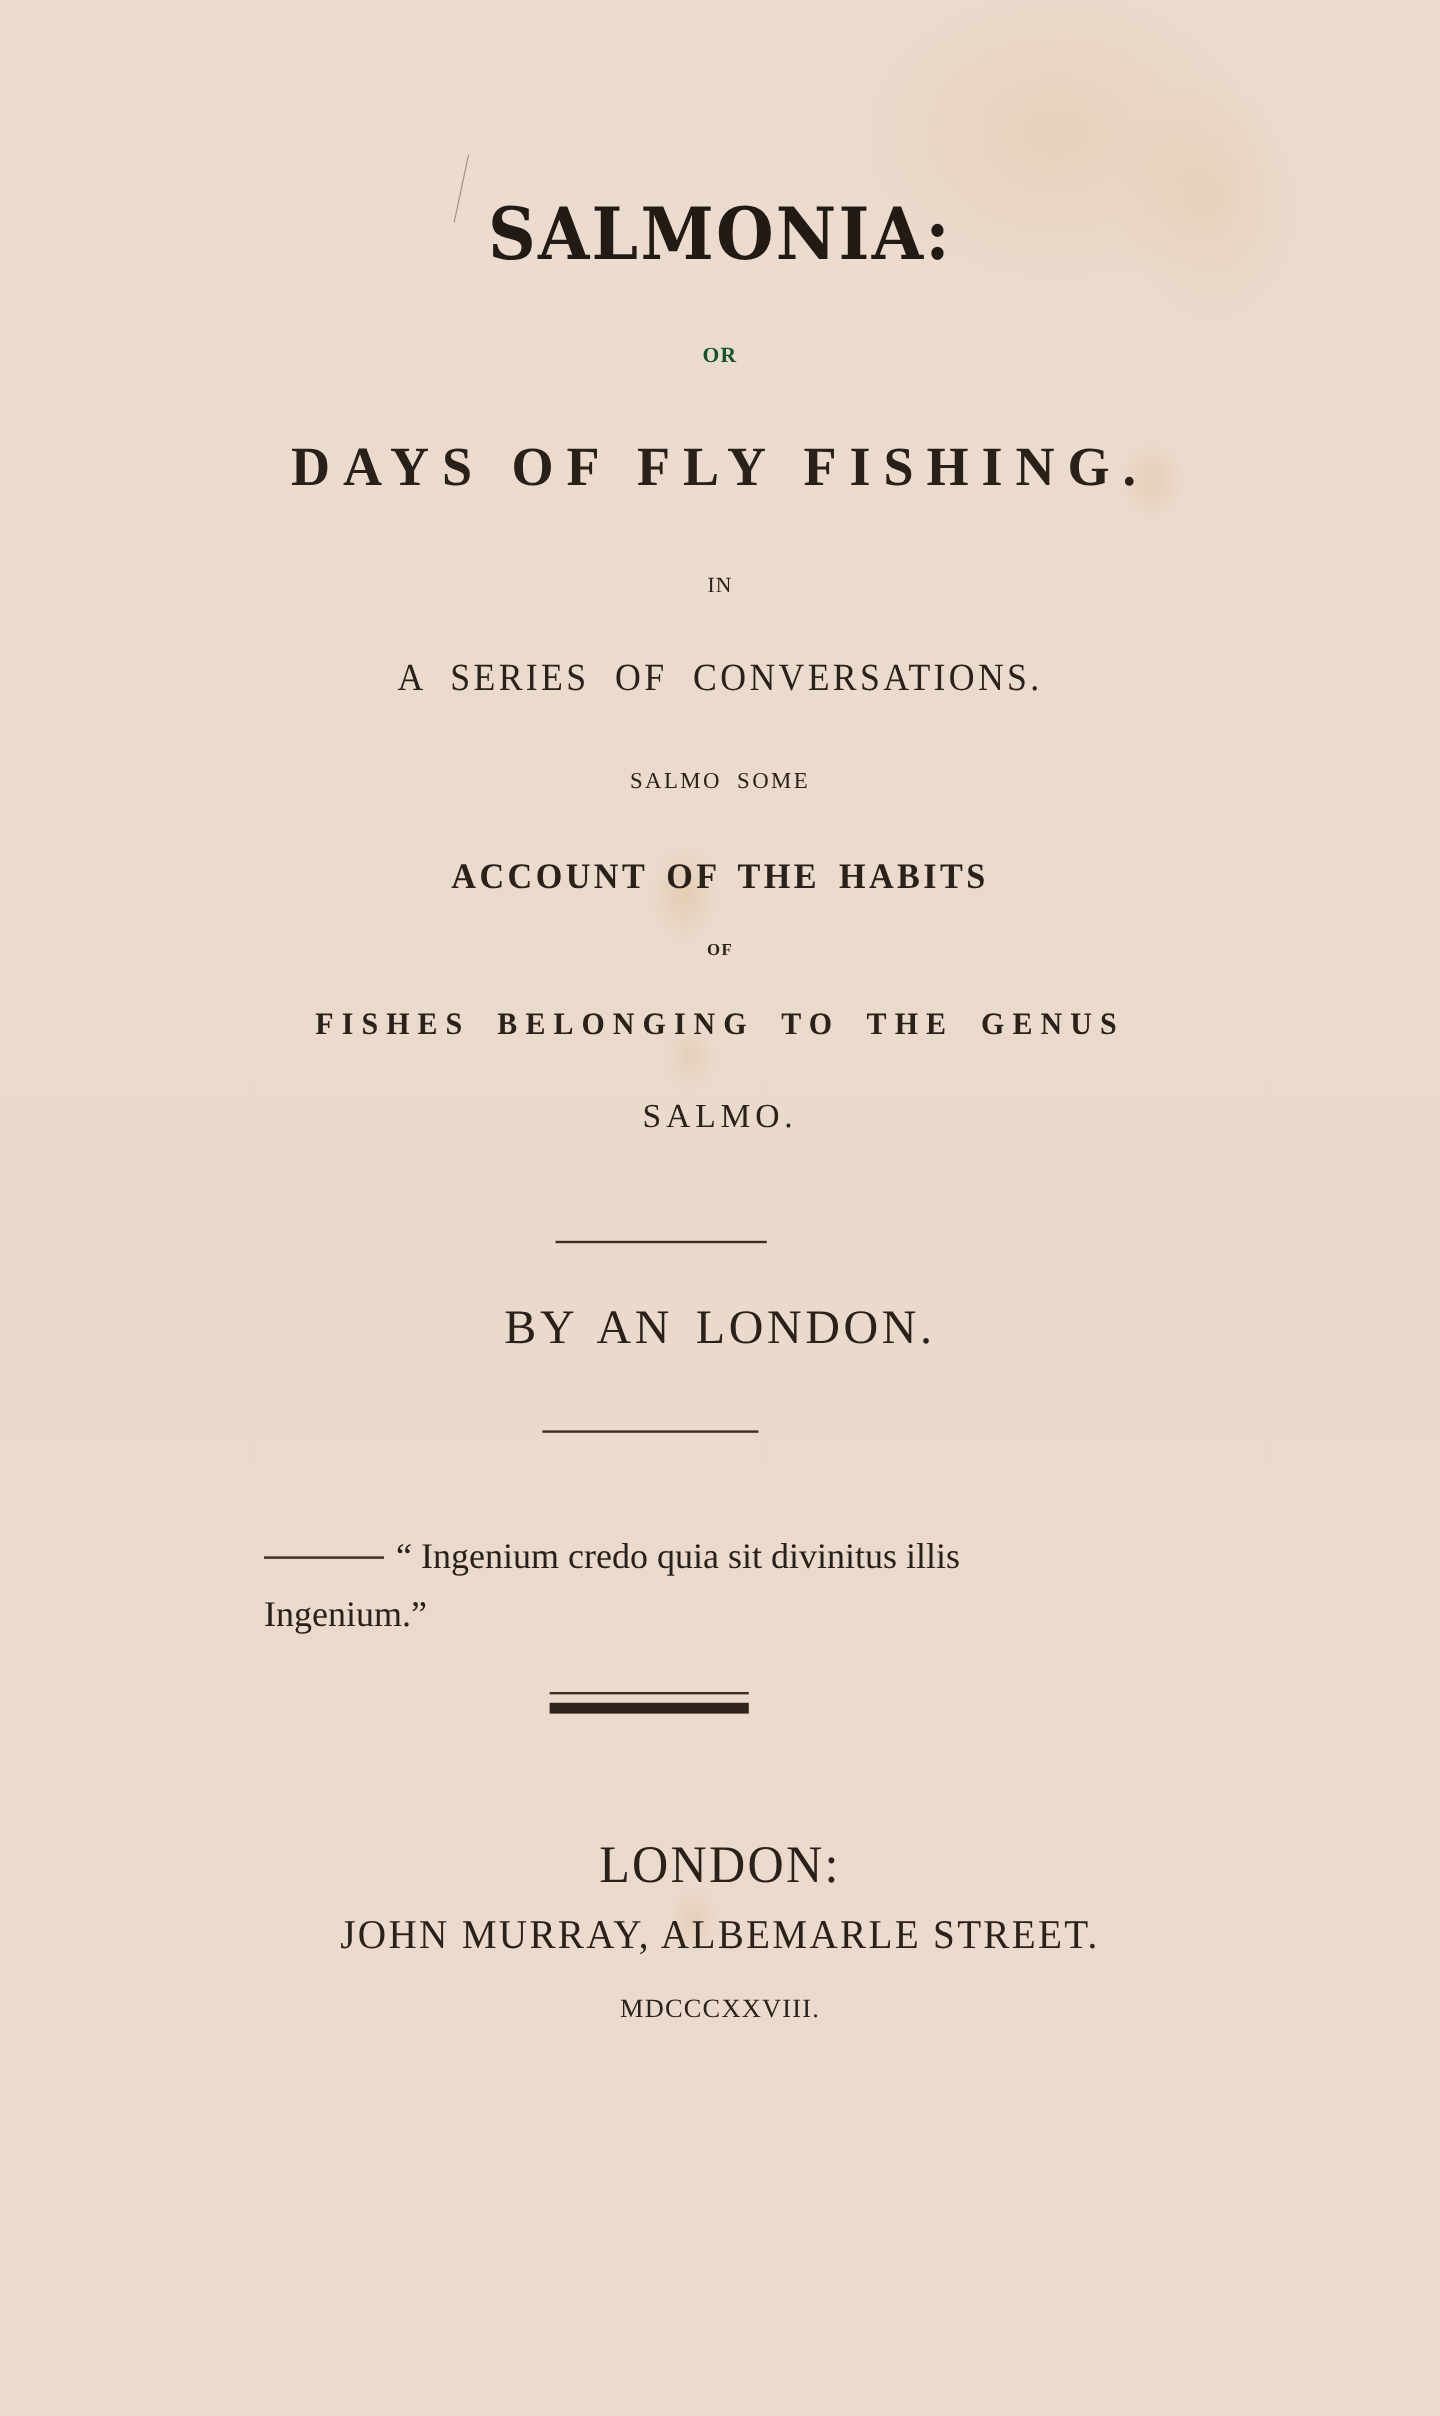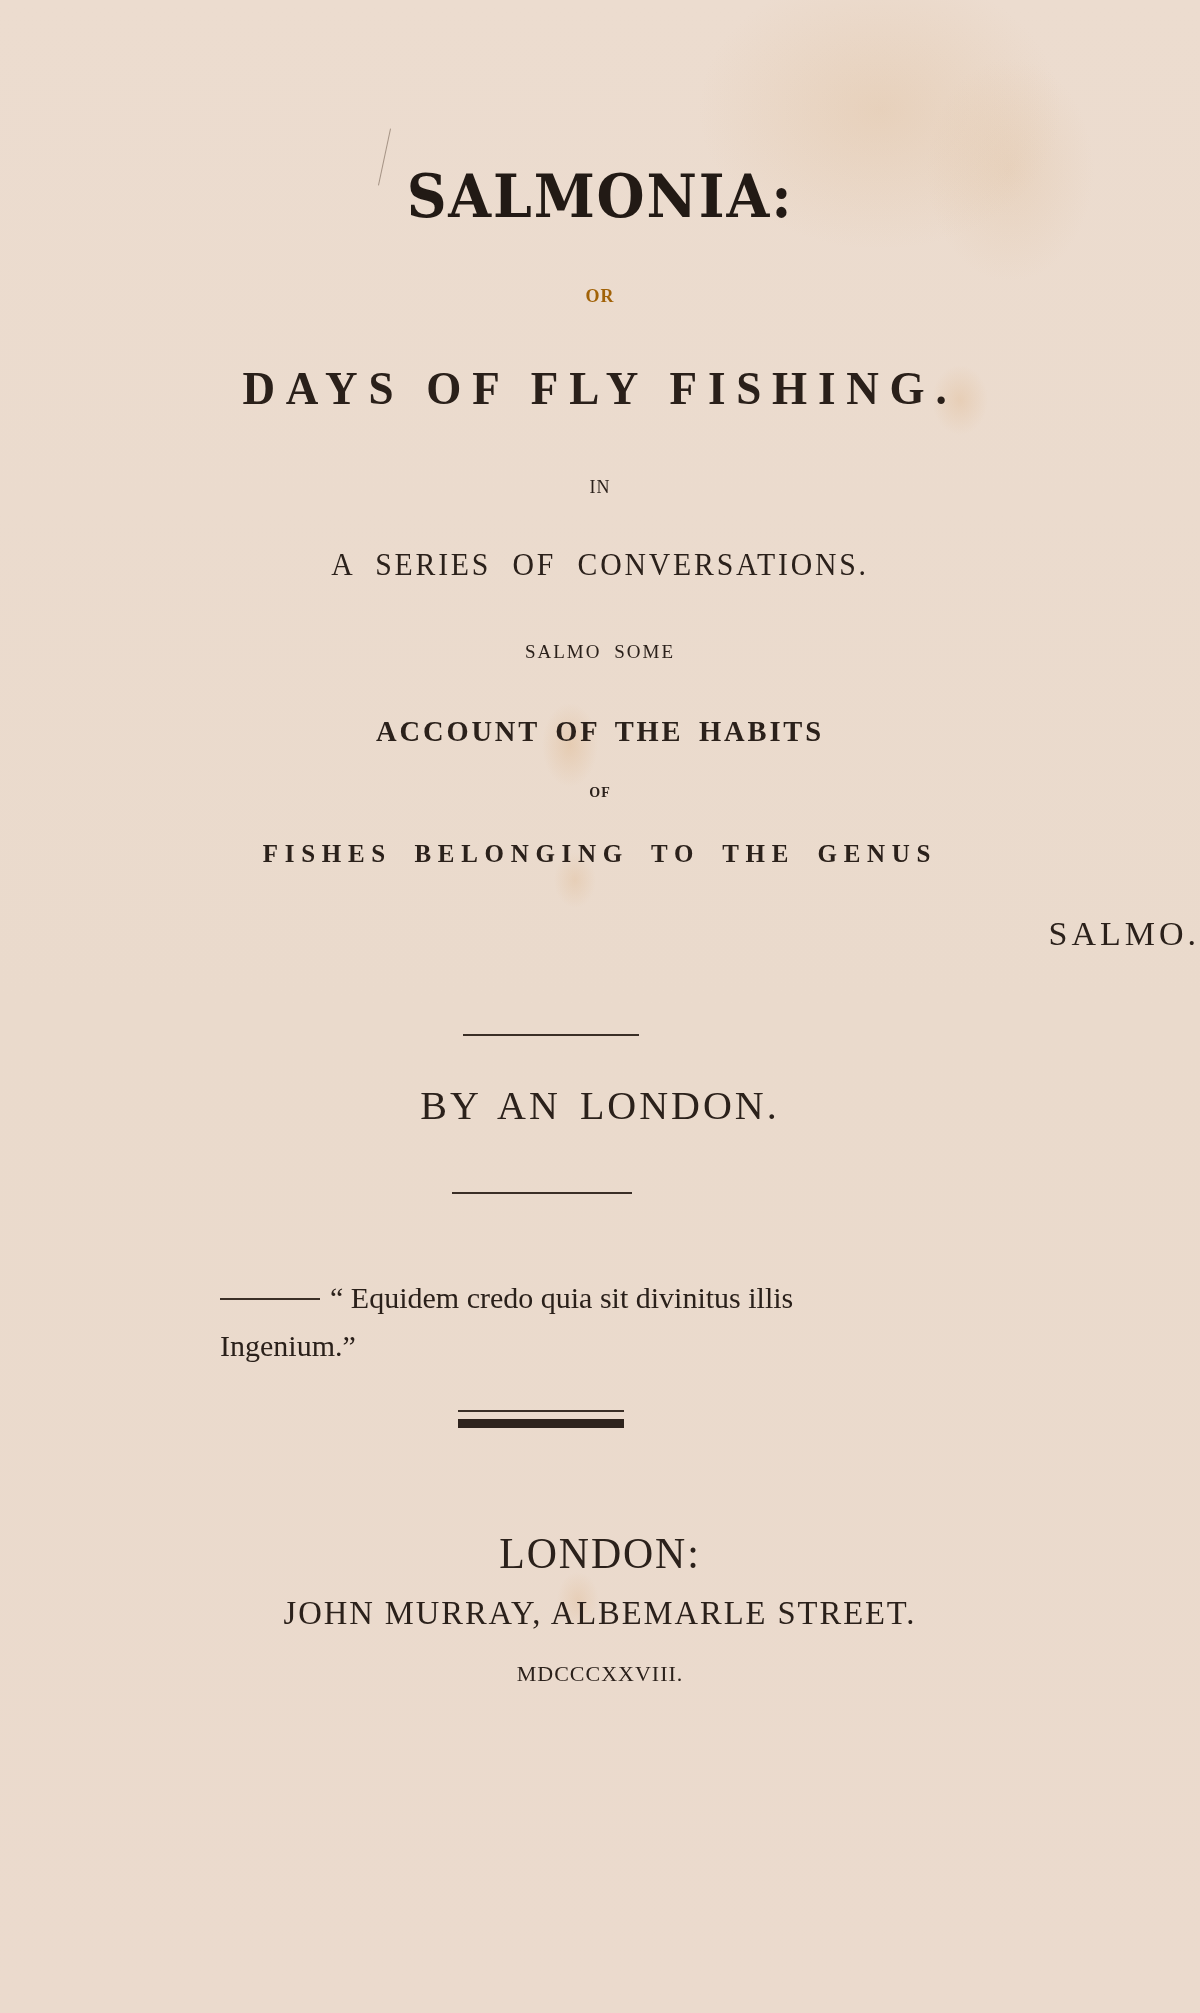--- a/index.html
+++ b/index.html
@@ -39,21 +39,21 @@
       letter-spacing: 2px;
       color: #221a15;
       font-family: "DejaVu Serif", "Liberation Serif", serif;
       transform: scaleX(0.92);
     }
     .l-or {
       top: 287px;
       font-size: 18px;
       font-weight: bold;
       letter-spacing: 1px;
-      color: #a16207;
+      color: #14532d;
     }
     .l-days {
       top: 366px;
       font-size: 46px;
       letter-spacing: 11px;
       color: #2a201a;
       transform: scaleX(0.98);
     }
     .l-in {
       top: 478px;
@@ -91,23 +91,22 @@
     .l-fishes {
       top: 841px;
       font-size: 26px;
       font-weight: bold;
       letter-spacing: 7px;
       word-spacing: 10px;
       transform: scaleX(0.96);
     }
     .l-salmo {
       top: 917px;
-      font-size: 34px;
+      font-size: 28px;
       letter-spacing: 4px;
-      text-align: right;
     }
     .l-angler {
       top: 1086px;
       font-size: 40px;
       letter-spacing: 3px;
       word-spacing: 6px;
     }
     .l-london {
       top: 1532px;
       font-size: 44px;
@@ -179,21 +178,21 @@
 <p class="line l-account">ACCOUNT OF THE HABITS</p>
 <p class="line l-of">OF</p>
 <p class="line l-fishes">FISHES BELONGING TO THE GENUS</p>
 <p class="line l-salmo">SALMO.</p>
 
 <div class="rule r1"></div>
 <p class="line l-angler">BY AN LONDON.</p>
 <div class="rule r2"></div>
 
 <div class="epigraph">
-  <div><span class="dash"></span><span>“ Equidem credo quia sit divinitus illis</span></div>
+  <div><span class="dash"></span><span>“ Ingenium credo quia sit divinitus illis</span></div>
   <div>Ingenium.”</div>
 </div>
 
 <div class="rule r3-thin"></div>
 <div class="rule r3-thick"></div>
 
 <p class="line l-london">LONDON:</p>
 <p class="line l-murray">JOHN MURRAY, ALBEMARLE STREET.</p>
 <p class="line l-year">MDCCCXXVIII.</p>
 

